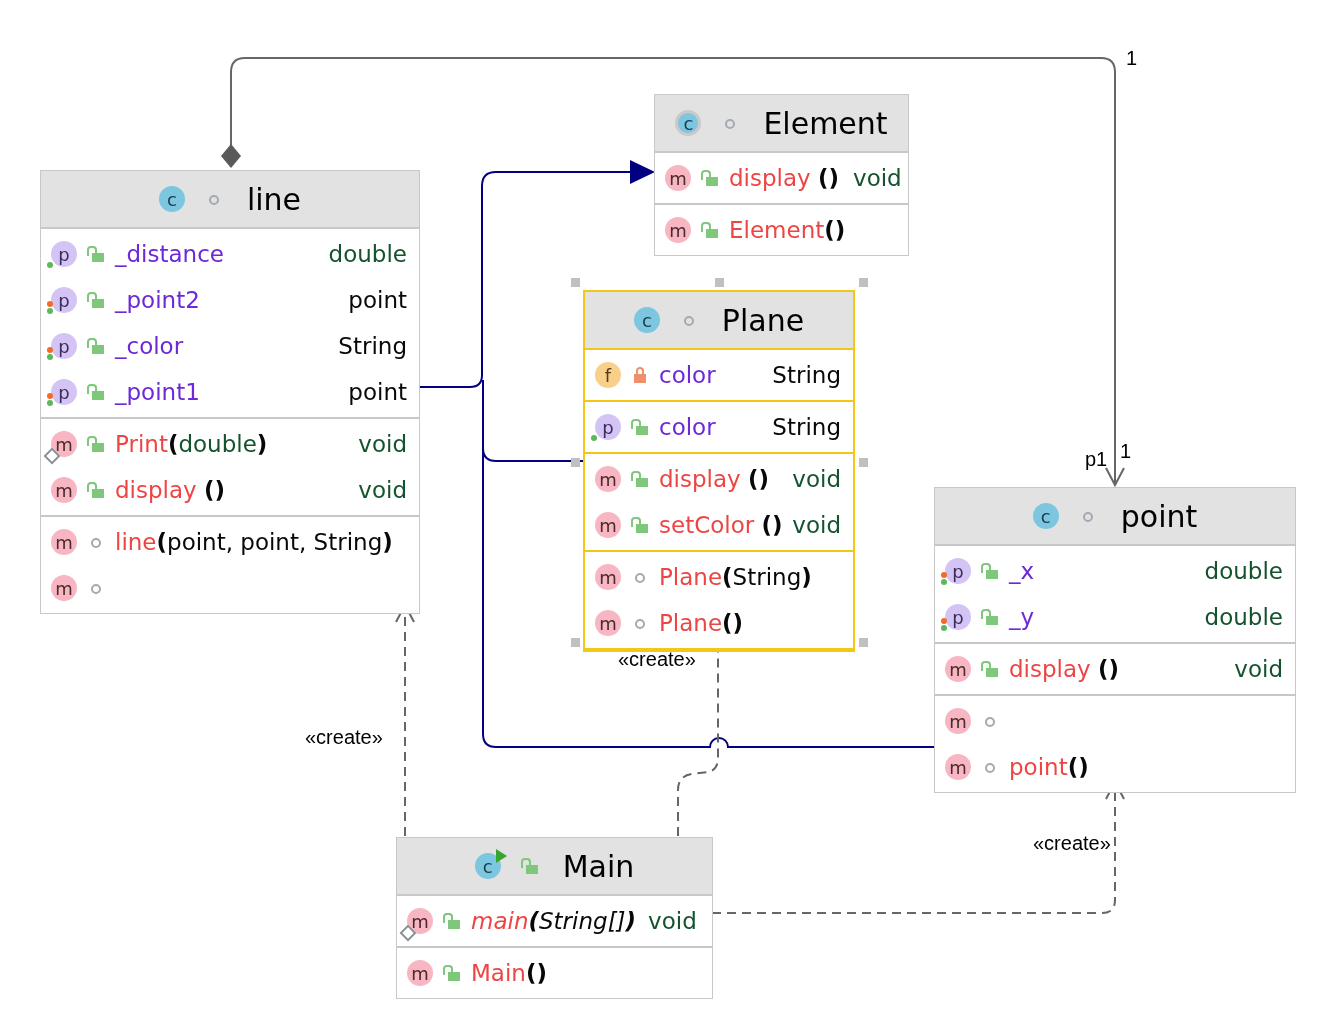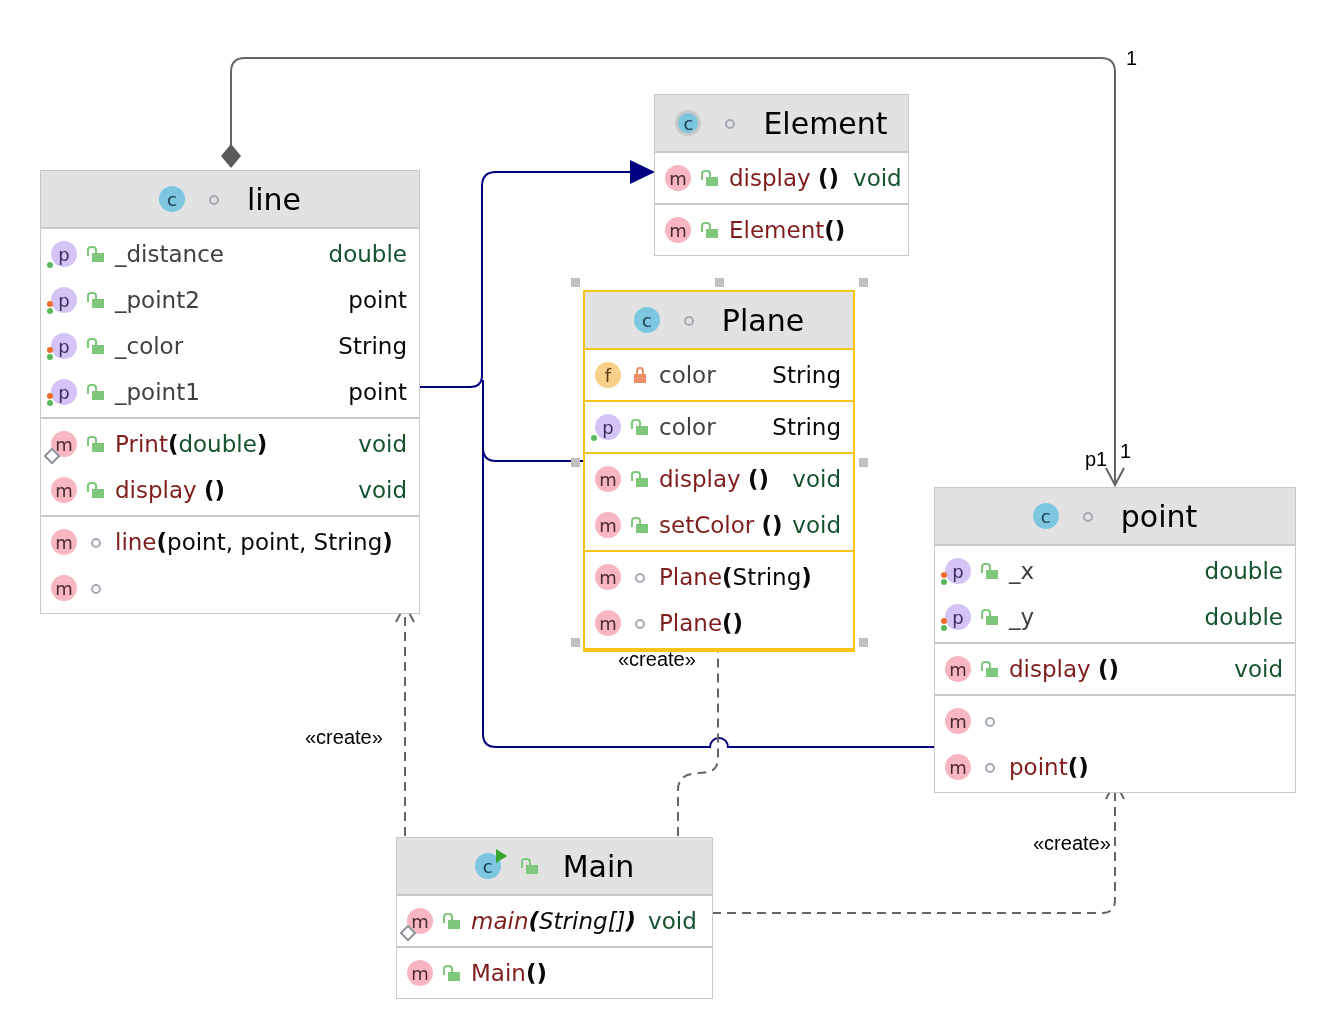--- a/index.html
+++ b/index.html
@@ -33,22 +33,22 @@
   .dia { position:absolute; left:-5px; bottom:-5px; width:8px; height:8px; background:#fff; border:2px solid #8a8f98; transform:rotate(45deg); }
   .run { position:absolute; right:-6px; top:-4px; width:0; height:0; border-left:11px solid #37a52f; border-top:7px solid transparent; border-bottom:7px solid transparent; }
 
   .vis { width:18px; height:18px; margin-left:10px; flex:none; position:relative; display:inline-block; }
   .vis.pub::before { content:""; position:absolute; left:5px; top:8px; width:12px; height:9px; background:#7fc77a; }
   .vis.pub::after  { content:""; position:absolute; left:0; top:1px; width:6px; height:8px; border:2px solid #7fc77a; border-bottom:none; border-radius:4px 4px 0 0; }
   .vis.priv::before { content:""; position:absolute; left:3px; top:8px; width:12px; height:9px; background:#f0906a; }
   .vis.priv::after  { content:""; position:absolute; left:5px; top:1px; width:4px; height:8px; border:2px solid #f0906a; border-bottom:none; border-radius:4px 4px 0 0; }
   .vis.pkg::before { content:""; position:absolute; left:4px; top:5px; width:6px; height:6px; border:2px solid #a4aab3; border-radius:50%; }
 
-  .c-field { color:#404040; }
-  .c-method { color:#7f1d1d; }
+  .c-field { color:#6d28d9; }
+  .c-method { color:#ef4444; }
   .c-type { color:#14532d; }
   .c-plain { color:#080808; }
   .c-paren { color:#080808; font-weight:bold; }
 
   .handle { position:absolute; width:9px; height:9px; background:#c0c0c0; }
 </style>
 </head>
 <body>
 
 <svg id="edges" xmlns="http://www.w3.org/2000/svg">

